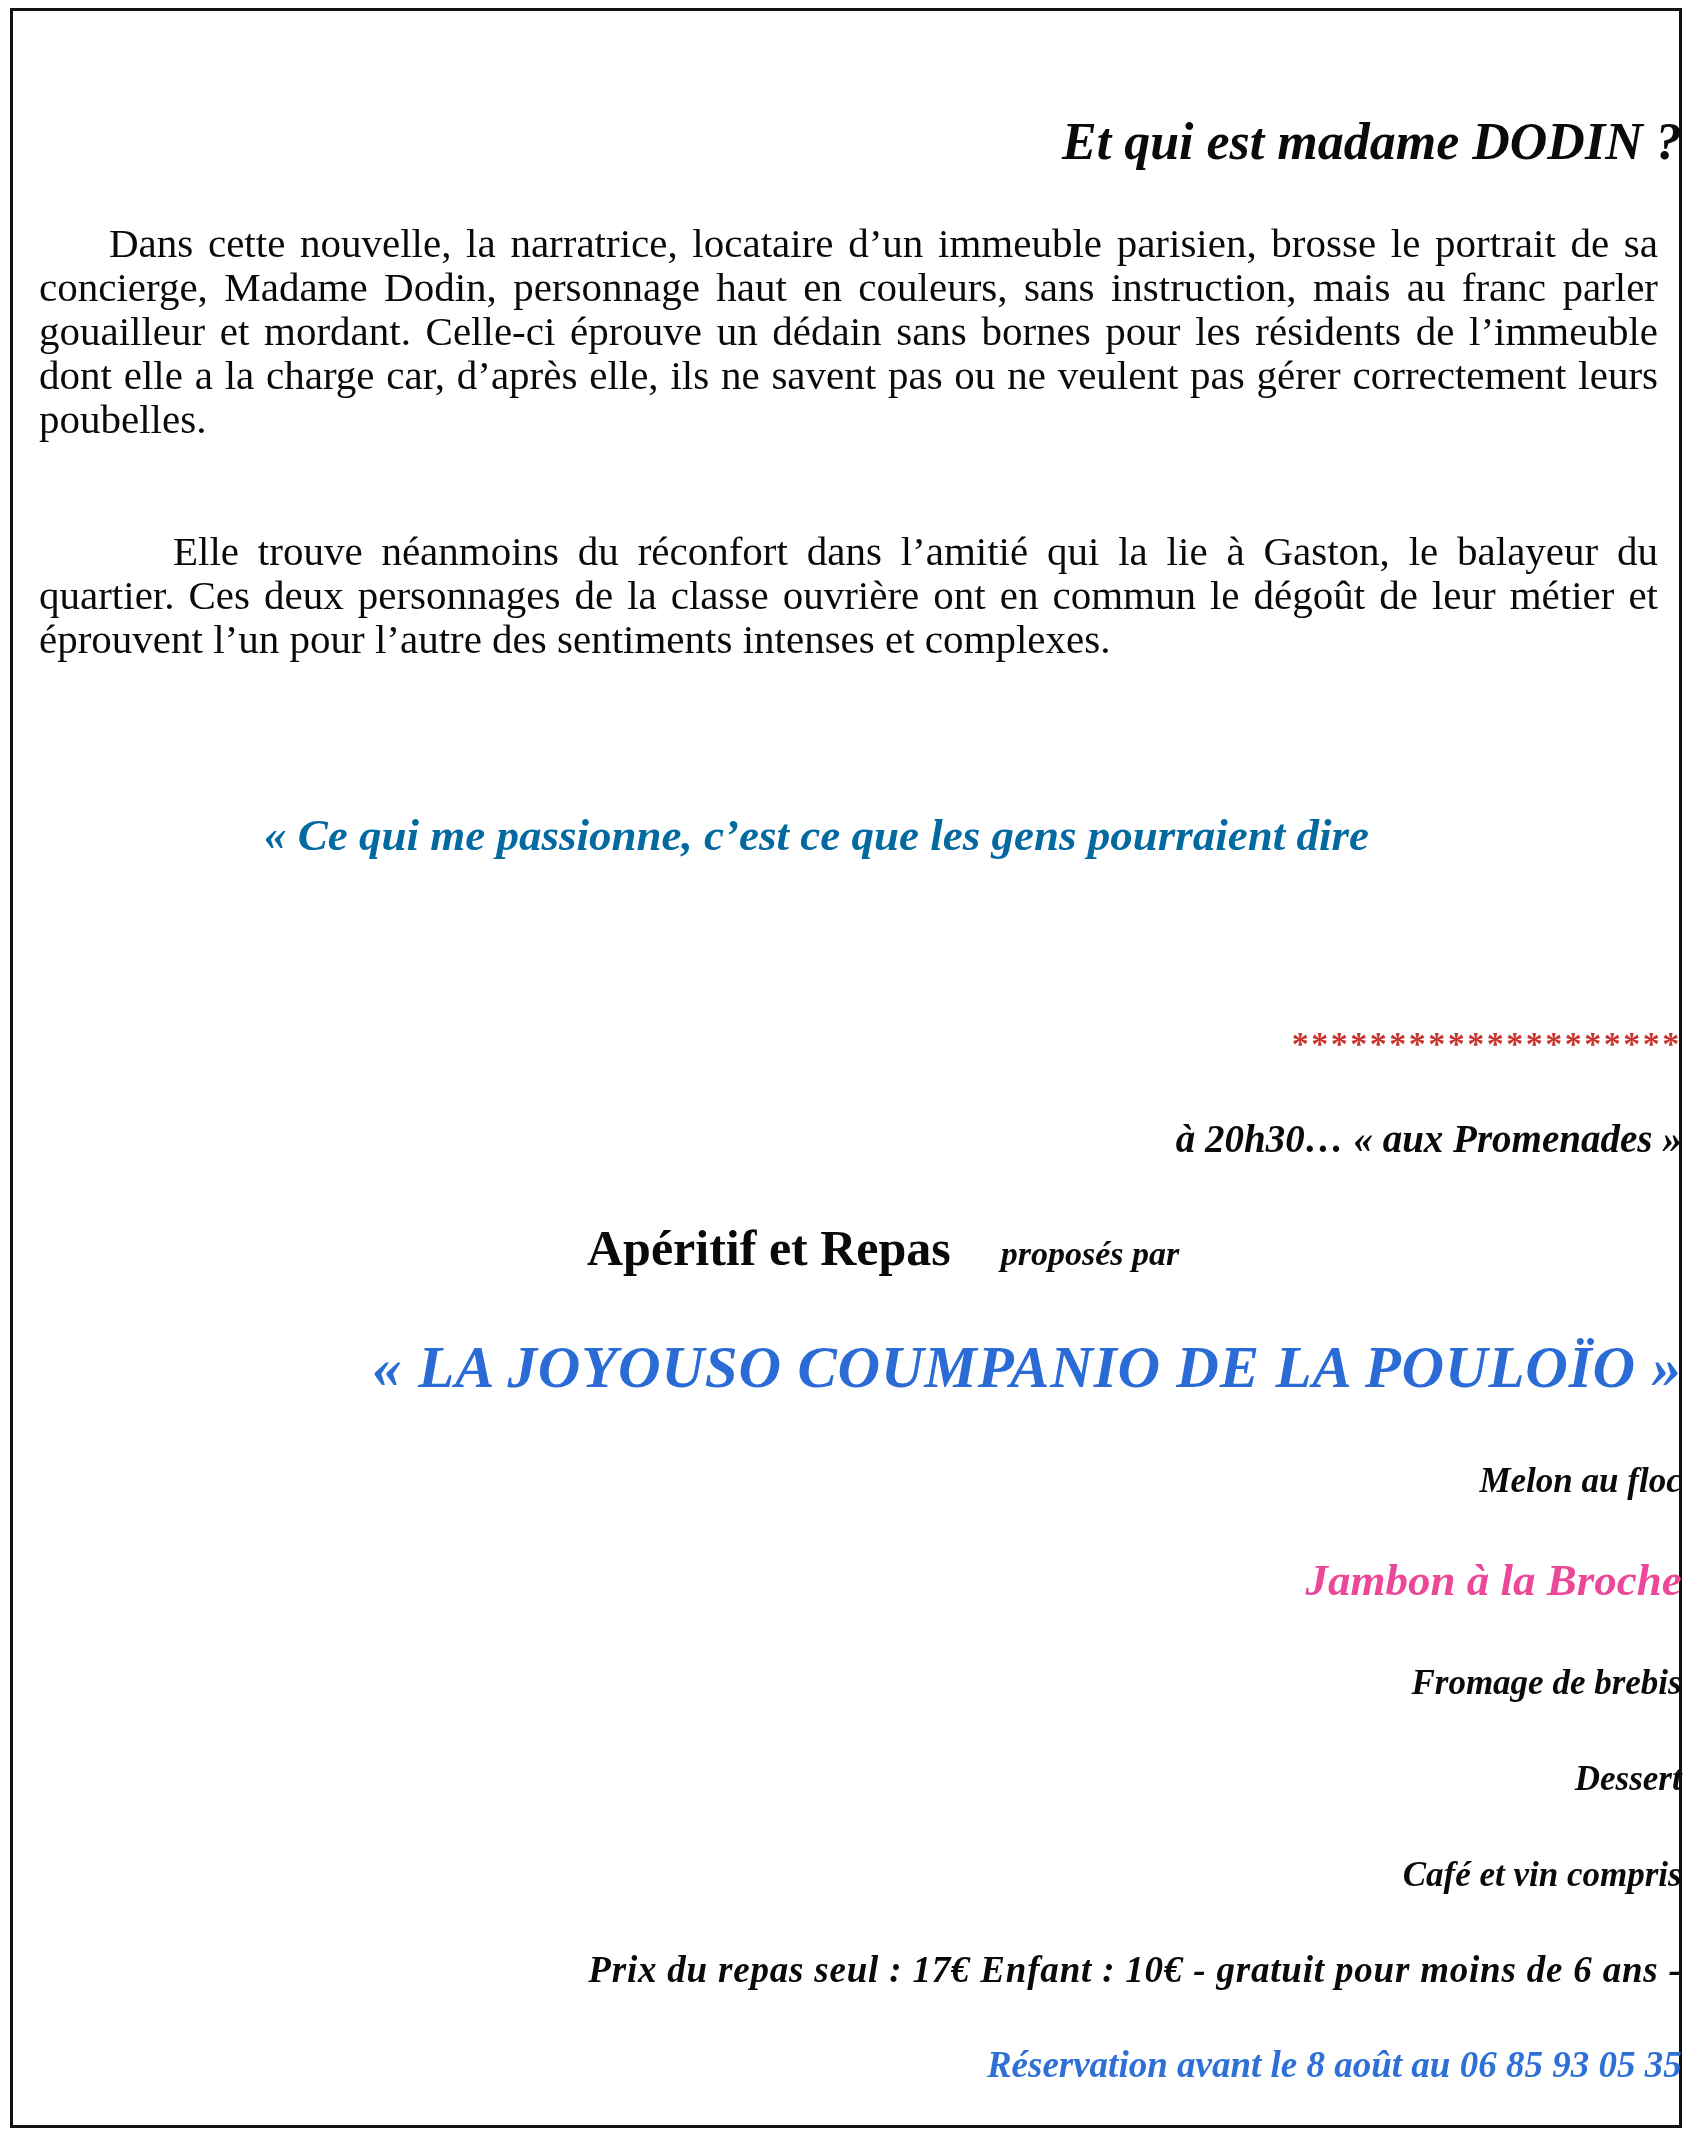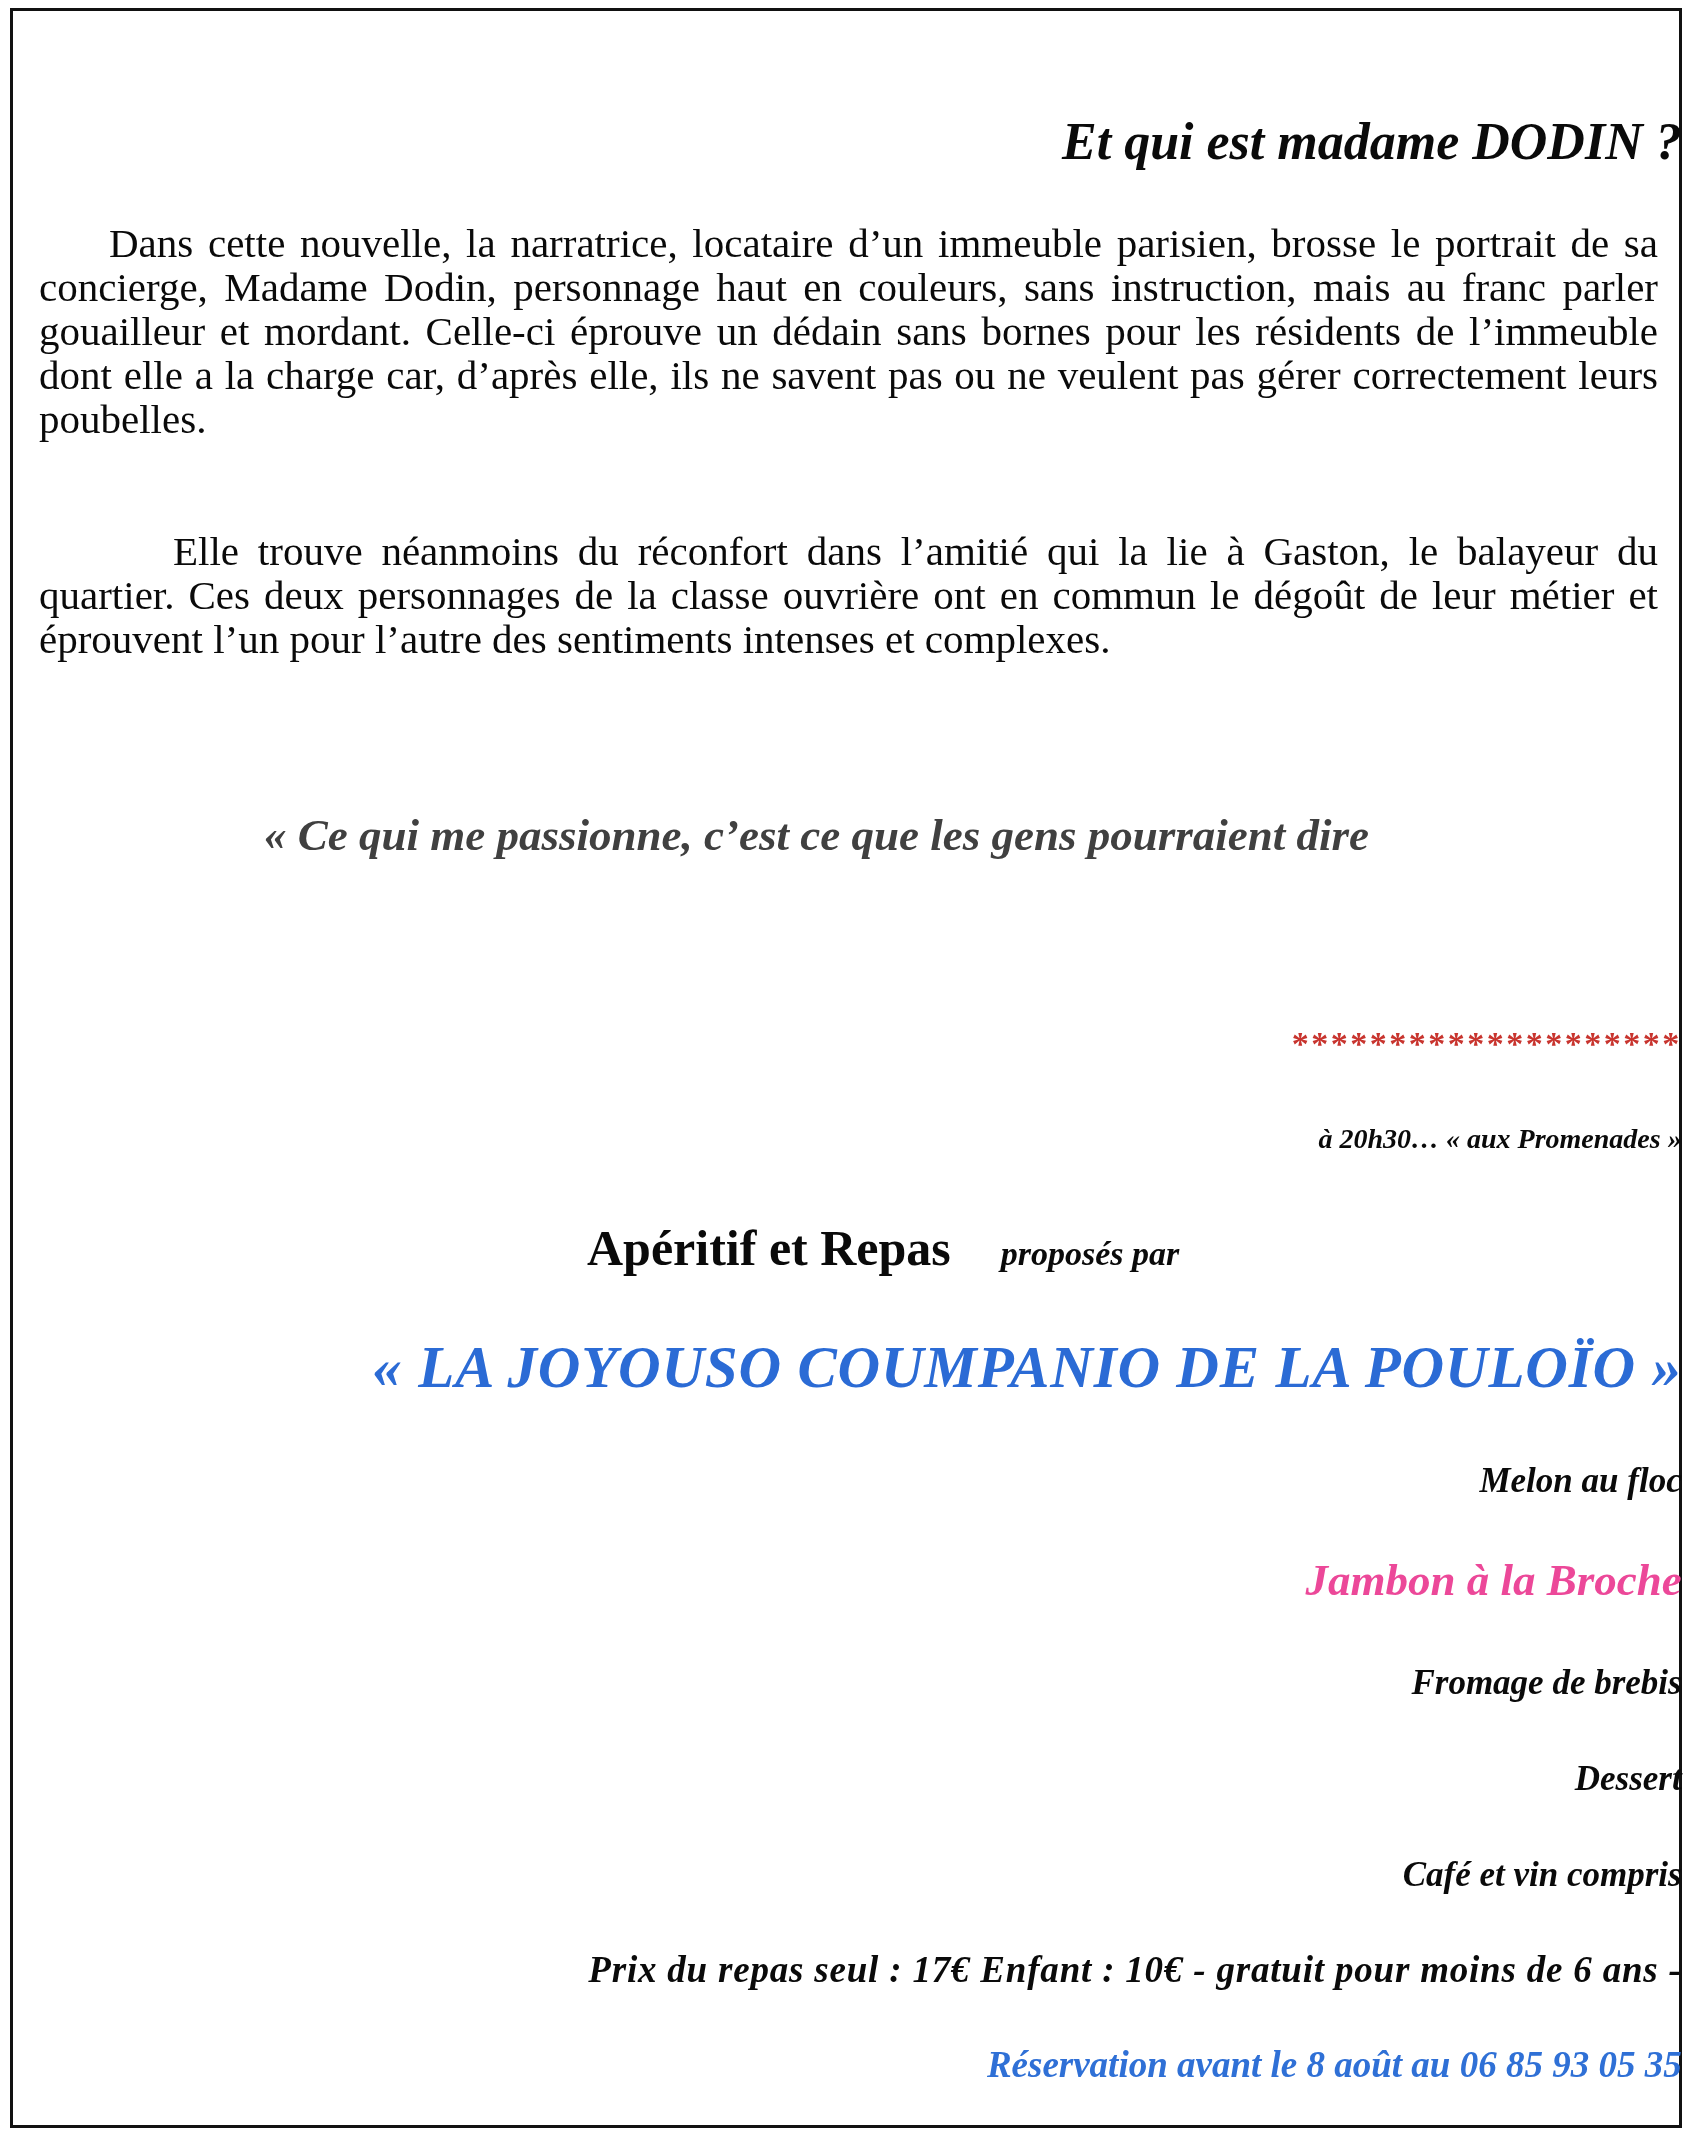--- a/index.html
+++ b/index.html
@@ -5,28 +5,28 @@
   html, body { margin: 0; padding: 0; background: #ffffff; }
   body { width: 1700px; height: 2148px; position: relative; overflow: hidden; font-family: "Liberation Serif", "DejaVu Serif", serif; color: #0a0a0a; }
   .frame { position: absolute; left: 10px; top: 8.4px; width: 1672px; height: 2120px; border: 3.4px solid #111; box-sizing: border-box; }
   .abs { position: absolute; }
   .center { left: 11.7px; width: 1670px; text-align: right; white-space: nowrap; }
   .title { top: 116px; left: 11.7px; width: 1670px; font-size: 52px; line-height: 52px; font-weight: bold; font-style: italic; }
   .para { left: 39px; width: 1619px; font-size: 41px; line-height: 44px; text-align: justify; }
   .para p { margin: 0; }
   .p1 { top: 221px; text-indent: 70px; }
   .p2 { top: 529px; text-indent: 134px; }
-  .quote { left: 126px; width: 1510px; font-size: 45px; line-height: 58px; font-weight: bold; font-style: italic; color: #404040; }
+  .quote { left: 126px; width: 1510px; font-size: 45px; line-height: 58px; font-weight: bold; font-style: italic; color: #0369a1; }
   .quote .ql { display: block; white-space: nowrap; }
   .quote .q1 { padding-left: 138px; }
   .quote .q2 { padding-left: 47px; }
   .quote .q3 { padding-left: 133px; }
   .quote .author { margin-left: 59px; }
   .stars { top: 1027px; font-size: 34px; line-height: 34px; font-weight: bold; color: #c8342e; letter-spacing: 2.5px; }
-  .time { top: 1119px; font-size: 28px; line-height: 39px; font-weight: bold; font-style: italic; }
+  .time { top: 1119px; font-size: 39px; line-height: 39px; font-weight: bold; font-style: italic; }
   .aperitif { top: 1223px; font-size: 50px; line-height: 50px; font-weight: bold; }
   .aperitif .by { font-size: 34px; font-style: italic; margin-left: 50px; }
   .aperitif-wrap { left: 587px; }
   .org { top: 1333px; font-size: 59px; line-height: 69px; font-weight: bold; font-style: italic; color: #2b6bd5; letter-spacing: 0.8px; }
   .menu { font-size: 35px; line-height: 35px; font-weight: bold; font-style: italic; }
   .blue { color: #ec4899; }
   .jambon { font-size: 45px; line-height: 45px; }
   .prix { font-size: 37px; line-height: 37px; letter-spacing: 0.8px; }
   .resa { font-size: 37px; line-height: 37px; color: #2f70d6; }
 </style>

